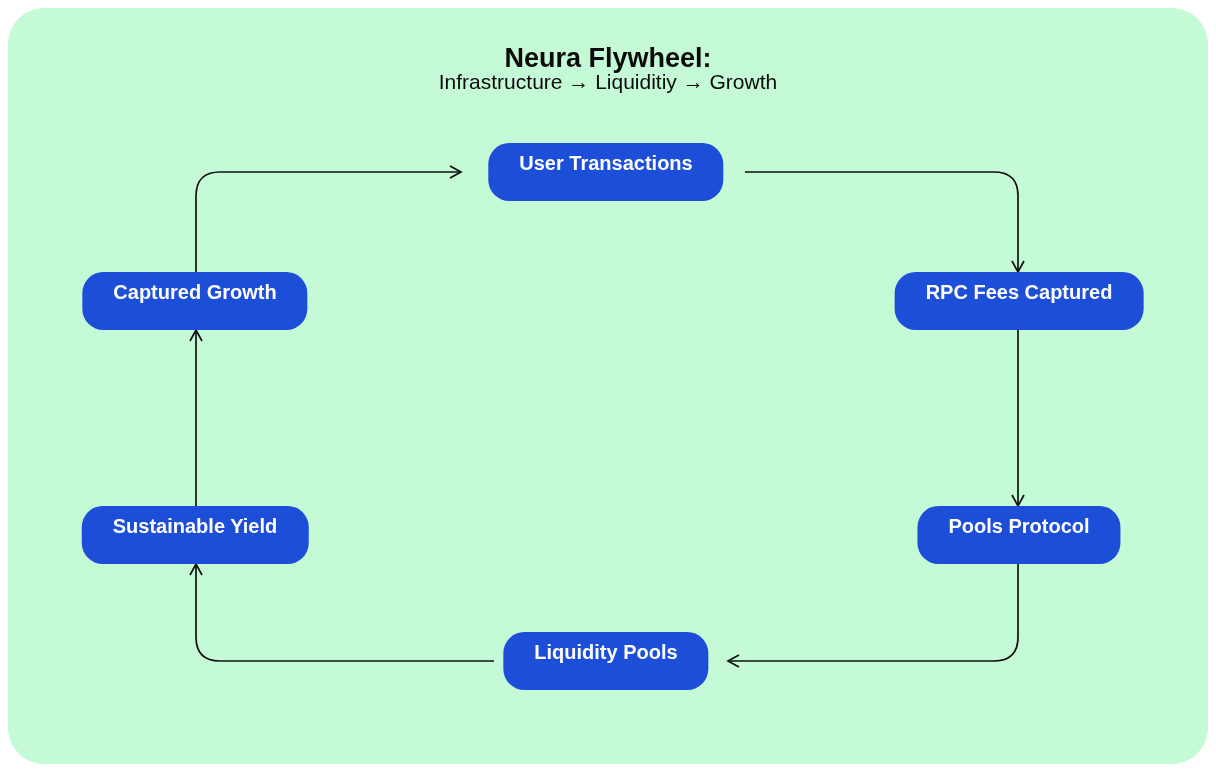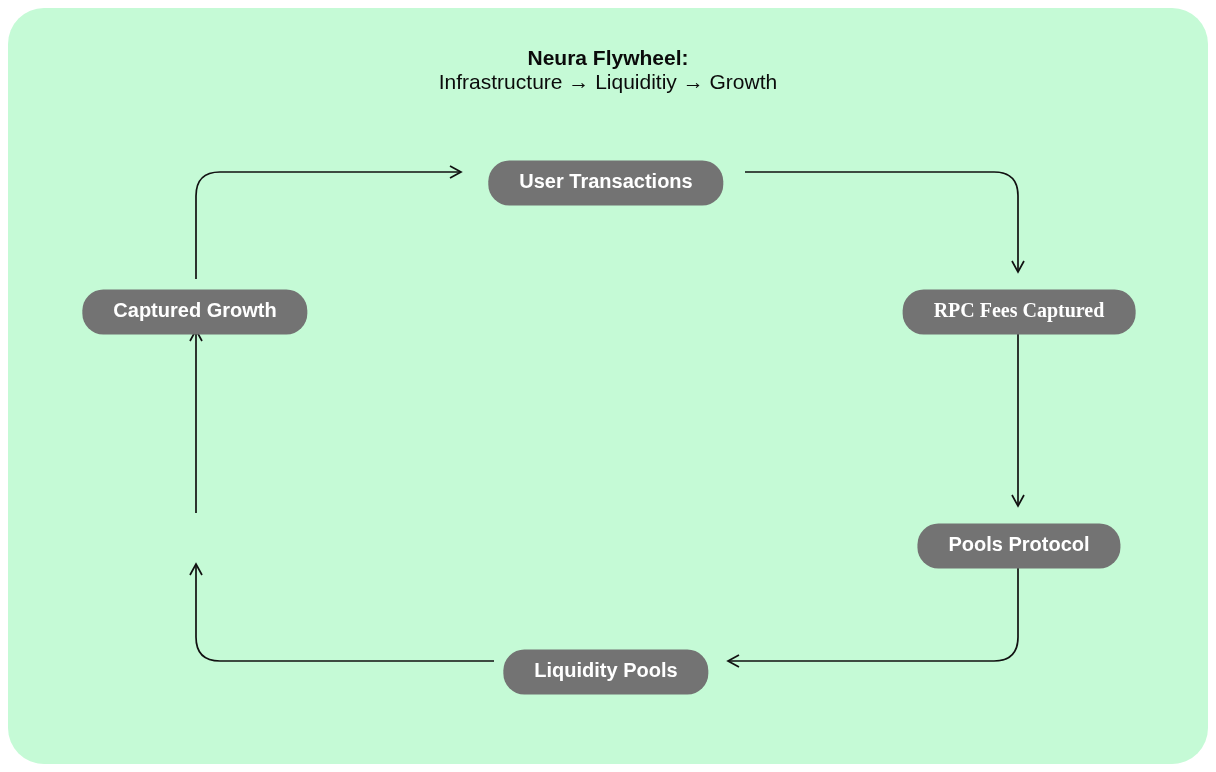--- a/index.html
+++ b/index.html
@@ -17,48 +17,47 @@
     background:#c5fad6;
     border-radius:36px;
   }
   .title{
     position:absolute;
     top:46px;left:0;width:100%;
     text-align:center;
     color:#0b0b0b;
     line-height:24px;
   }
-  .title .t1{font-size:21px;font-weight:700;text-align:center;}
+  .title .t1{font-size:27px;font-weight:700;text-align:center;}
   .title .t2{font-size:21px;font-weight:400;}
   .edges{
     position:absolute;left:0;top:0;
     width:1216px;height:772px;
     pointer-events:none;
   }
   .edges path{
     fill:none;
     stroke:#111111;
     stroke-width:1.7;
   }
   .node{
     position:absolute;
     transform:translate(-50%,-50%);
-    height:45px;
+    height:58px;
     line-height:41px;
     padding:0 31px;
-    background:#737373;
+    background:#1d4ed8;
     color:#ffffff;
     font-size:20px;
     font-weight:700;
     border-radius:21px;
     white-space:nowrap;
-    margin-top:11px;
   }
   .n-ut{left:606px;top:172px;}
-  .n-rpc{left:1019px;top:301px;font-family:Liberation Serif, serif;}
+  .n-rpc{left:1019px;top:301px;}
   .n-np{left:1019px;top:535px;}
   .n-lp{left:606px;top:661px;}
   .n-sy{left:195px;top:535px;}
   .n-eg{left:195px;top:301px;}
 </style>
 </head>
 <body>
 
 <div class="stage">
   <div class="panel"></div>
@@ -79,14 +78,15 @@
     <path d="M 1018 323 L 1018 506" marker-end="url(#arrowhead)"></path>
     <path d="M 1018 557 L 1018 637 Q 1018 661 994 661 L 728 661" marker-end="url(#arrowhead)"></path>
     <path d="M 494 661 L 220 661 Q 196 661 196 637 L 196 564" marker-end="url(#arrowhead)"></path>
     <path d="M 196 513 L 196 330" marker-end="url(#arrowhead)"></path>
   </svg>
 
   <div class="node n-ut">User Transactions</div>
   <div class="node n-rpc">RPC Fees Captured</div>
   <div class="node n-np">Pools Protocol</div>
   <div class="node n-lp">Liquidity Pools</div>
+  <div class="node n-sy">Sustainable Yield</div>
   <div class="node n-eg">Captured Growth</div>
 </div>
 
 </body></html>

